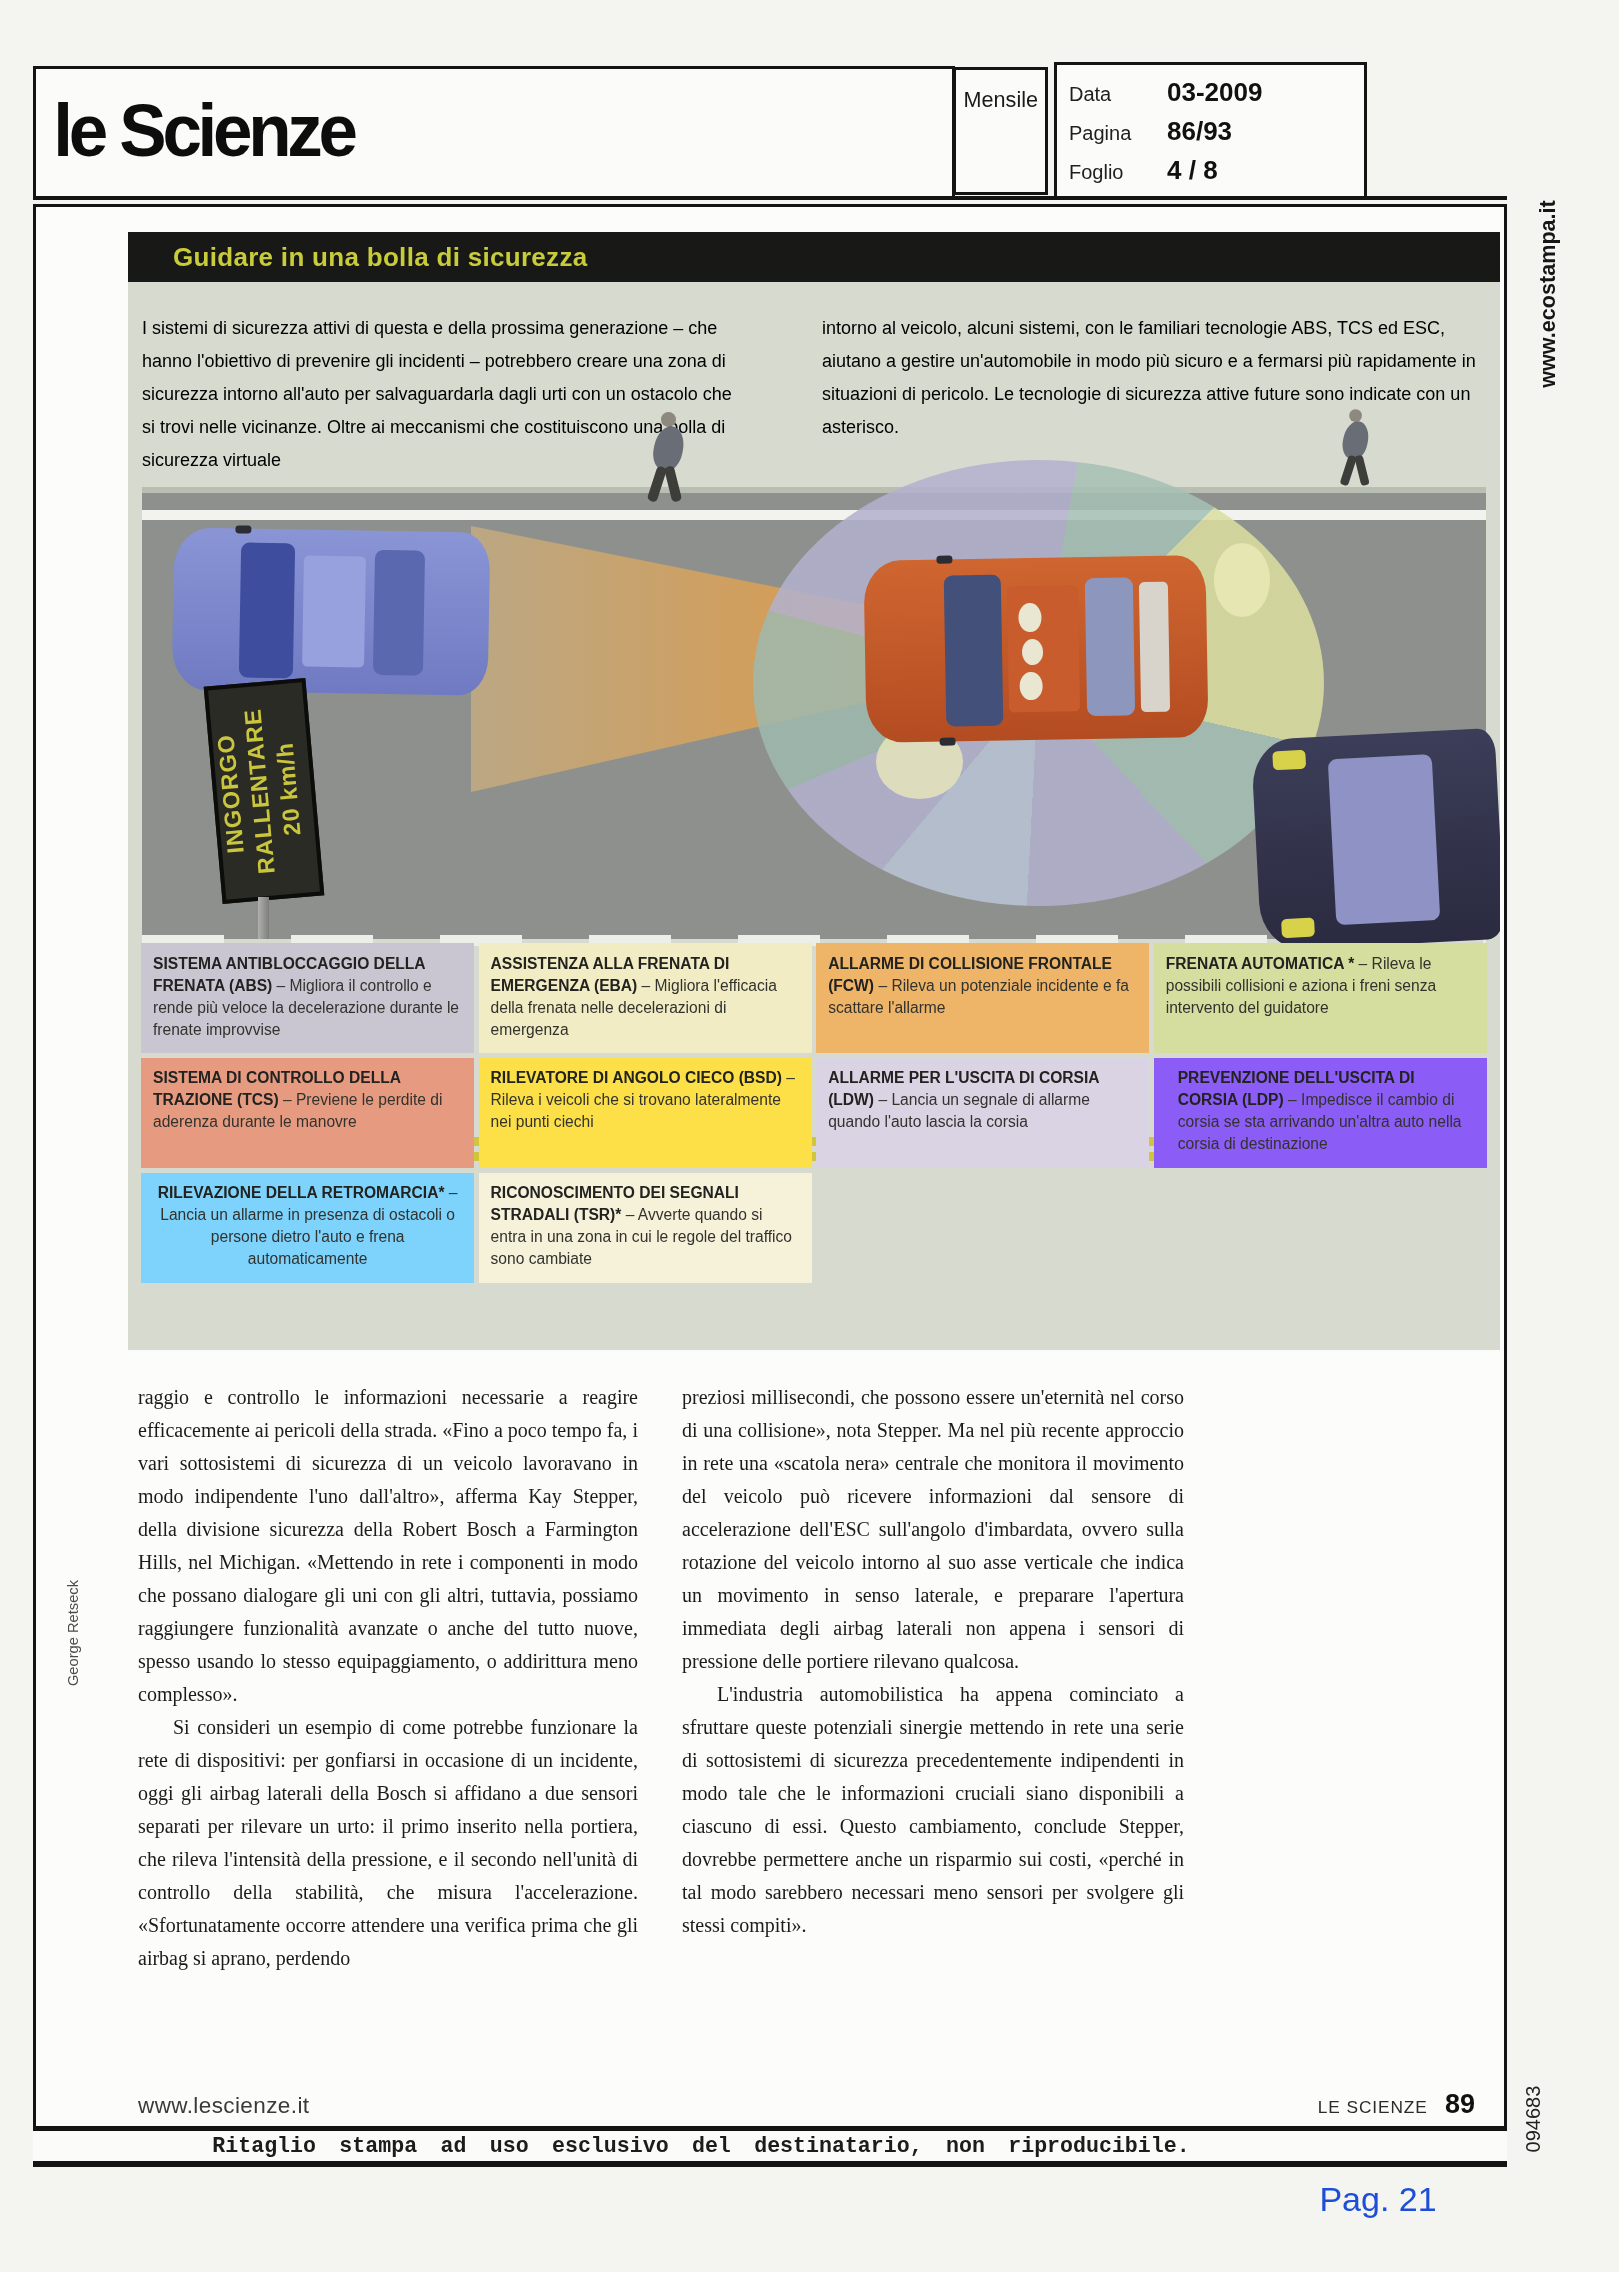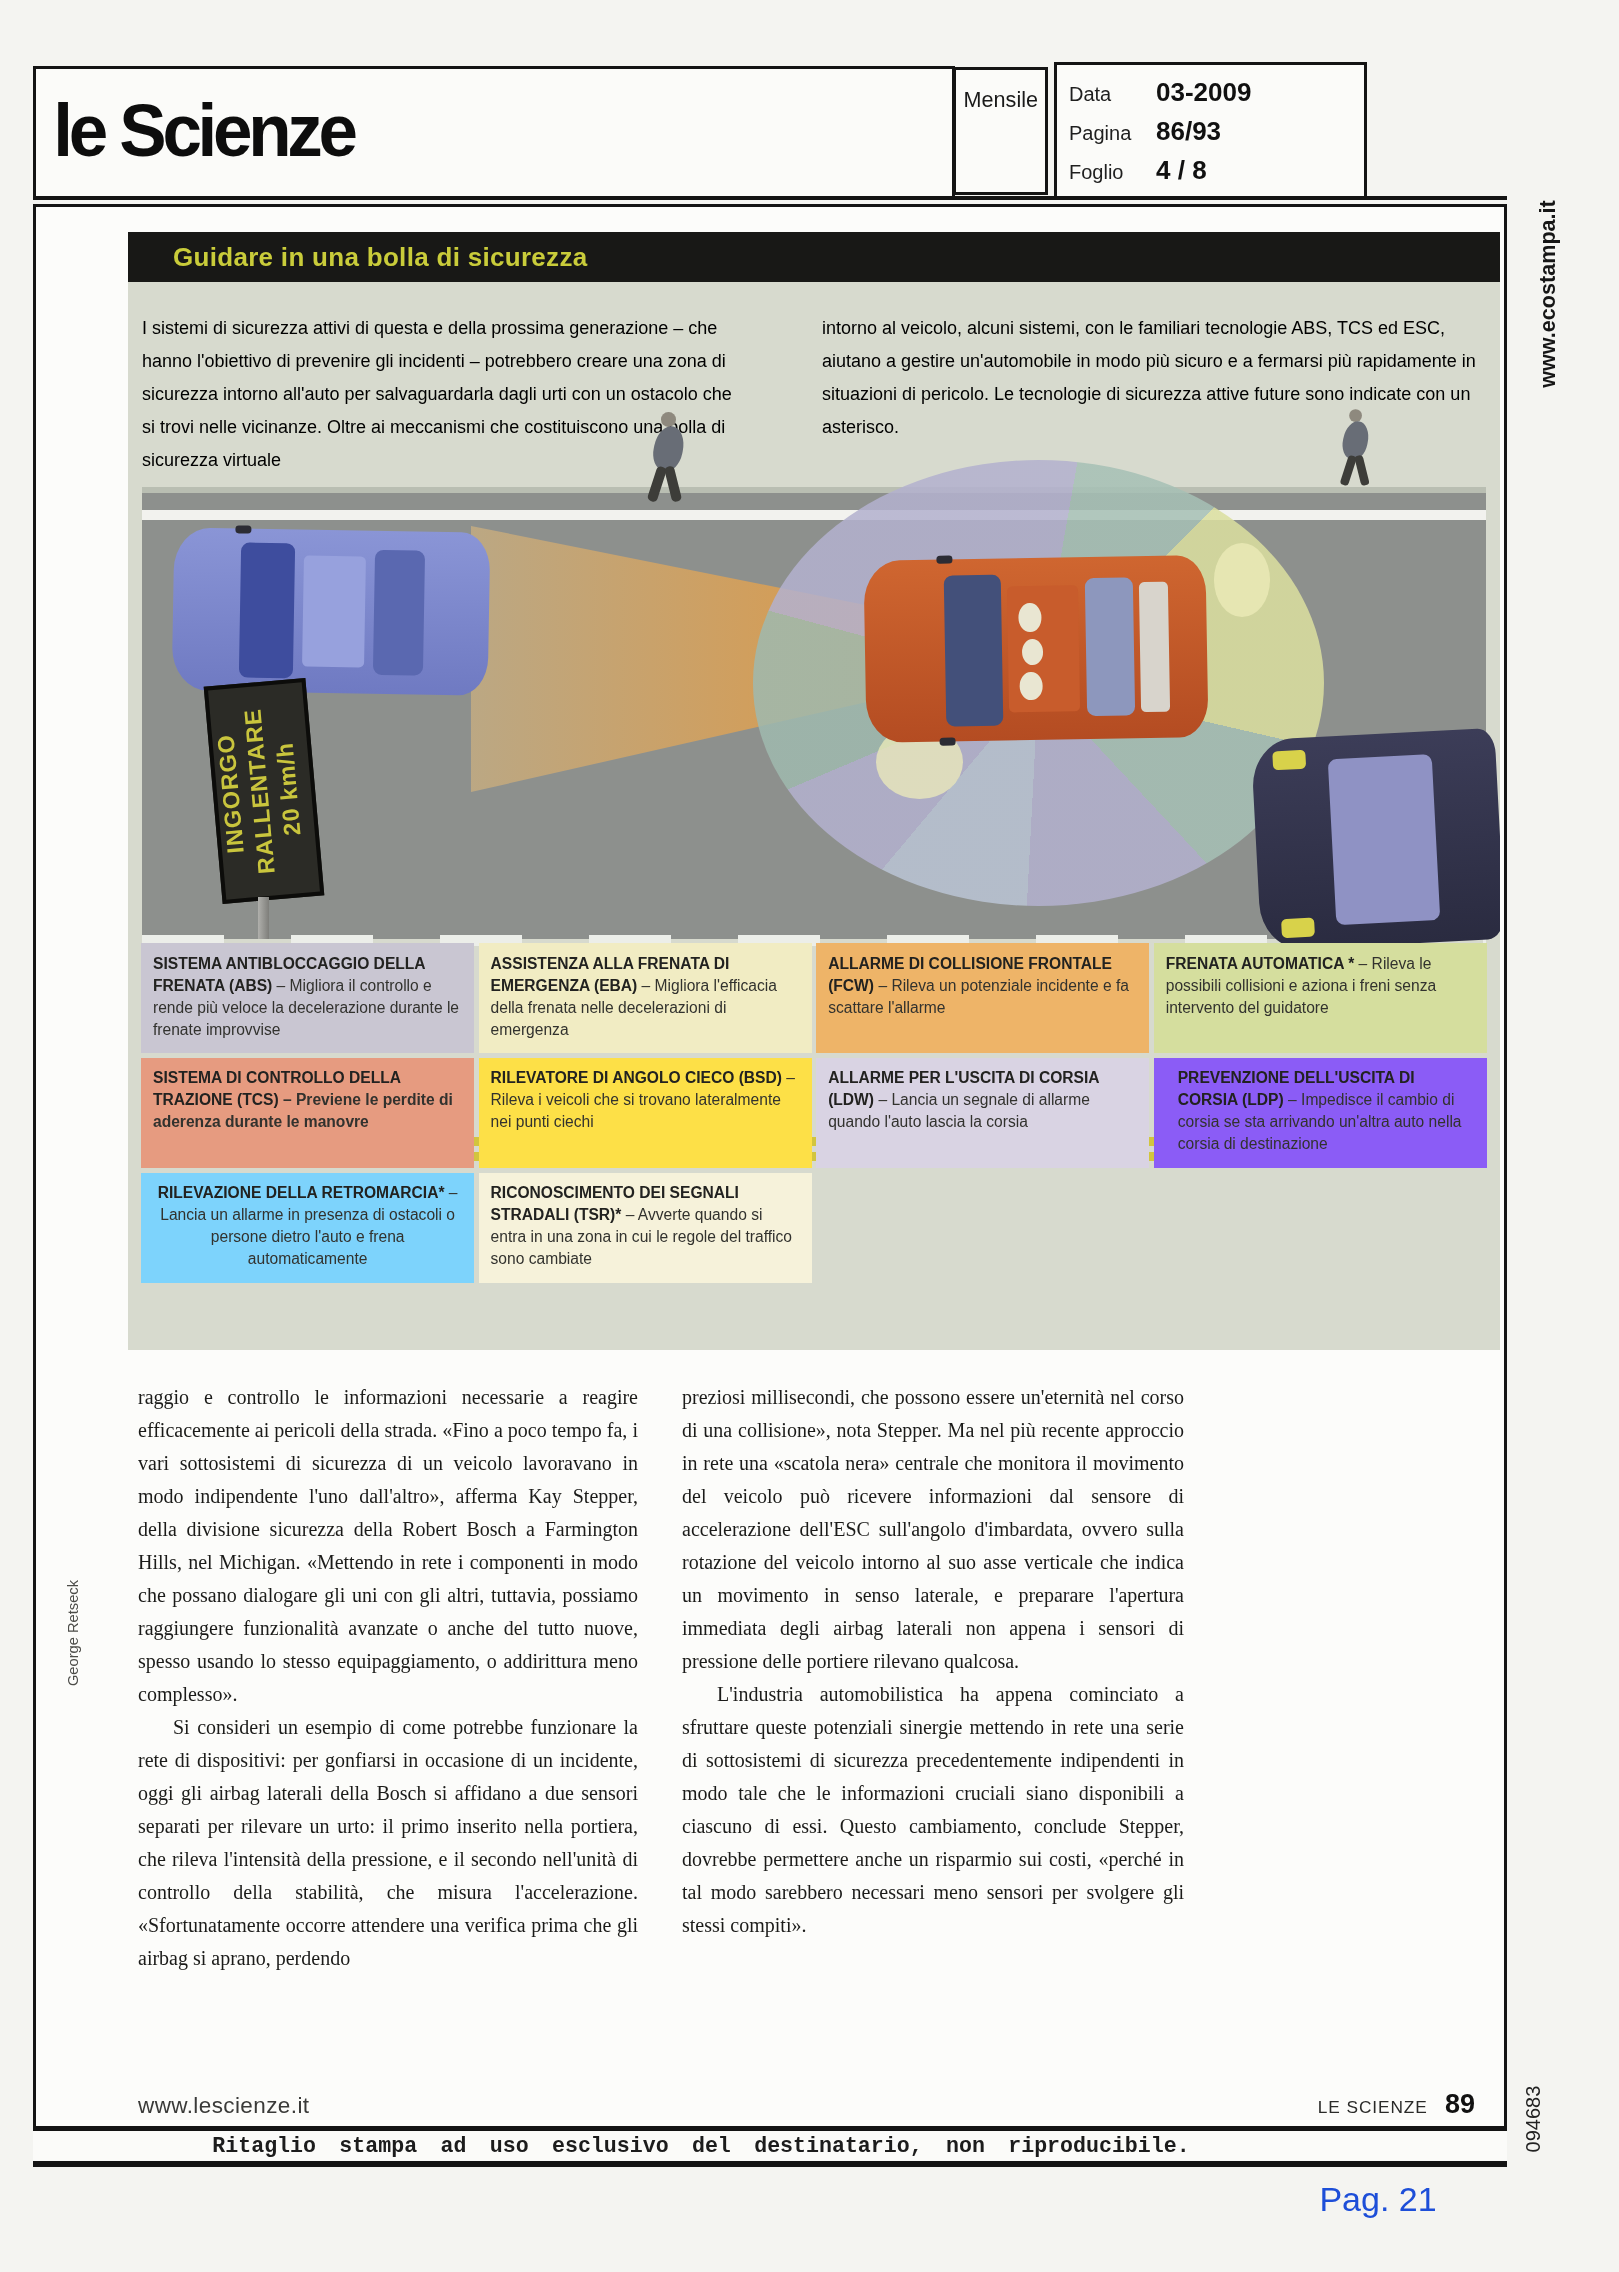--- a/index.html
+++ b/index.html
@@ -7,21 +7,21 @@
   .page{position:relative;width:1619px;height:2273px;overflow:hidden;background:#f4f4f1;}
 
   
   .logo-box{position:absolute;left:33px;top:66px;width:922px;height:133px;border:3.5px solid #141414;background:#fbfbf9;box-sizing:border-box;}
   .logo{position:absolute;left:17.3px;top:19px;font-size:71px;font-weight:bold;letter-spacing:-4.3px;color:#0d0d0d;transform:scaleY(1.04);transform-origin:left top;}
   .mensile-box{position:absolute;left:953px;top:67px;width:95px;height:128px;border:3.5px solid #141414;background:#fbfbf9;box-sizing:border-box;}
   .mensile{position:absolute;right:7px;top:17.3px;font-size:21.6px;color:#1a1a1a;}
   .data-box{position:absolute;left:1054px;top:62px;width:313px;height:137px;border:3.5px solid #141414;background:#fbfbf9;box-sizing:border-box;padding:12px 0 0 12px;}
   .data-row{display:flex;margin-bottom:7.8px;align-items:baseline;}
   .data-label{width:87px;font-size:20px;color:#1f1f1f;}
-  .data-value{font-size:26px;font-weight:bold;color:#111;}
+  .data-value{font-size:26px;font-weight:bold;color:#111;margin-left:11px;}
   .subline{position:absolute;left:33px;top:196px;width:1474px;height:3.5px;background:#141414;}
 
   
   .main-frame{position:absolute;left:33px;top:204px;width:1474px;height:1963px;border:3.5px solid #141414;background:#fcfcfa;box-sizing:border-box;}
 
   
   .info{position:absolute;left:128px;top:232px;width:1372px;height:1118px;background:#d7dace;overflow:hidden;}
   .info-titlebar{position:absolute;left:0;top:0;width:100%;height:50px;background:#181816;}
   .info-title{line-height:50px;padding-left:45px;font-size:26px;font-weight:bold;letter-spacing:0.3px;}
   .intro{position:absolute;top:80px;font-size:18px;line-height:33px;color:#26262
@@ -203,21 +203,21 @@
         <span>– Migliora l'efficacia della frenata nelle decelerazioni di emergenza</span>
       </div>
       <div class="sbox" style="background-color: rgb(238, 180, 104);">
         <b>ALLARME DI COLLISIONE FRONTALE (FCW)</b>
         <span>– Rileva un potenziale incidente e fa scattare l'allarme</span>
       </div>
       <div class="sbox" style="background-color: rgb(213, 222, 158);">
         <b>FRENATA AUTOMATICA *</b>
         <span>– Rileva le possibili collisioni e aziona i freni senza intervento del guidatore</span>
       </div>
-      <div class="sbox" style="background-color: rgb(230, 155, 128); font-weight: bold;">
+      <div class="sbox" style="background-color: rgb(230, 155, 128);">
         <b>SISTEMA DI CONTROLLO DELLA TRAZIONE (TCS)</b>
         <span>– Previene le perdite di aderenza durante le manovre</span>
       </div>
       <div class="sbox" style="background-color: #fde047;">
         <b>RILEVATORE DI ANGOLO CIECO (BSD)</b>
         <span>– Rileva i veicoli che si trovano lateralmente nei punti ciechi</span>
       </div>
       <div class="sbox" style="background-color: rgb(217, 211, 227);">
         <b>ALLARME PER L'USCITA DI CORSIA (LDW)</b>
         <span>– Lancia un segnale di allarme quando l'auto lascia la corsia</span>

